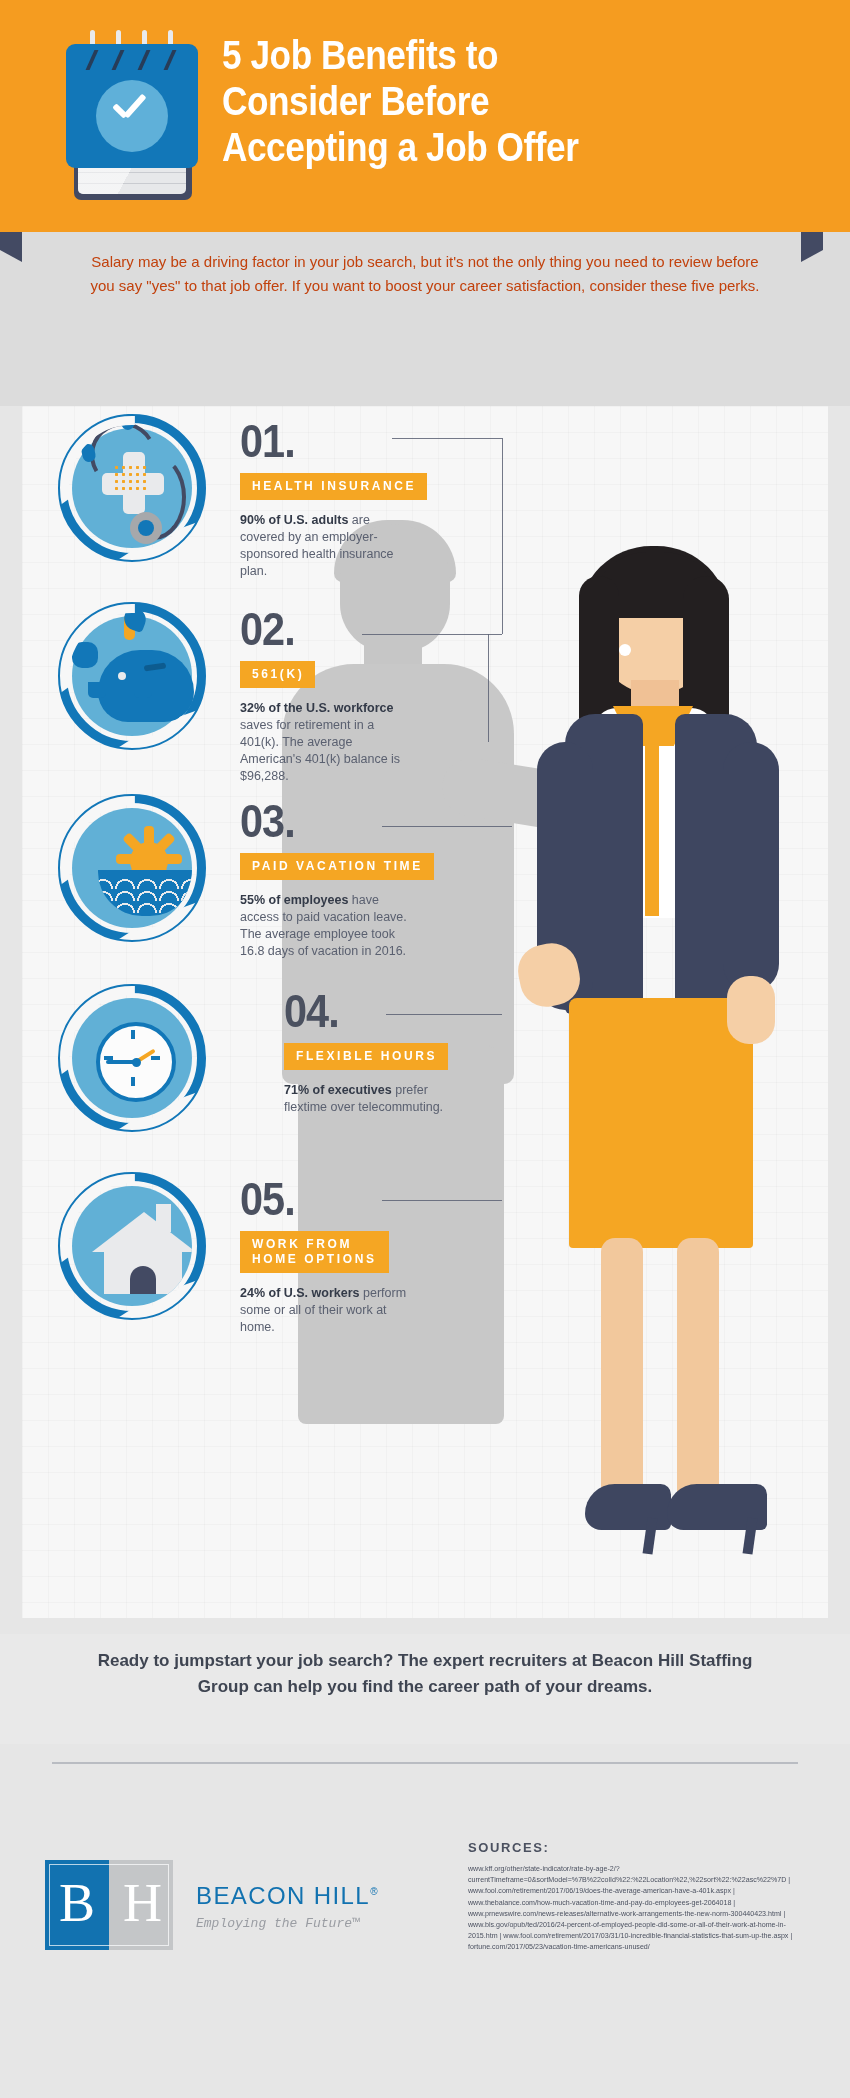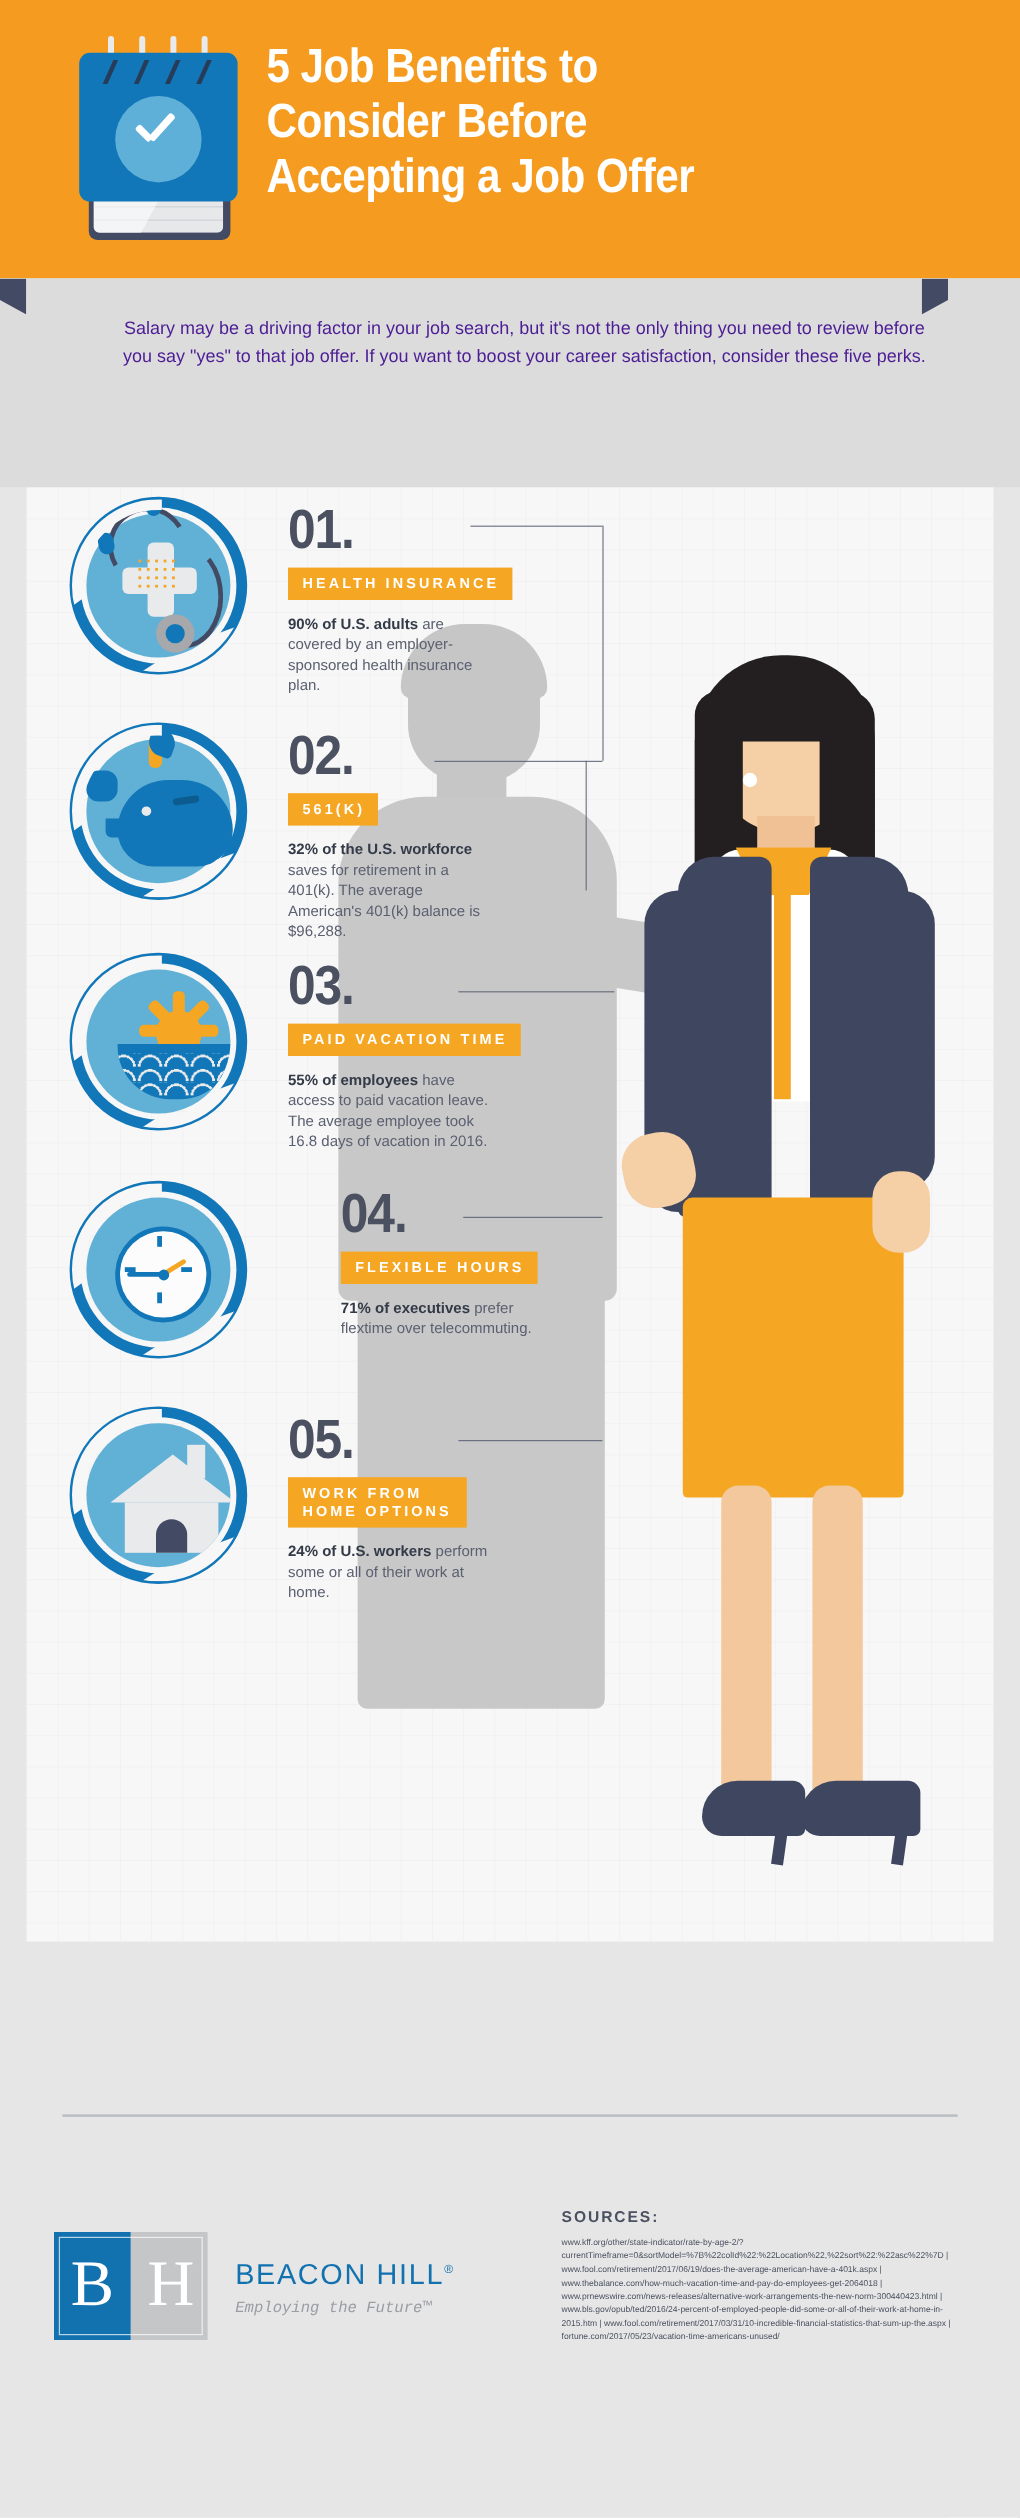--- a/index.html
+++ b/index.html
@@ -3,21 +3,21 @@
 <meta charset="utf-8">
 <style>
   html,body{margin:0;padding:0;}
   body{
     width:850px;height:2098px;
     font-family:"Liberation Sans","DejaVu Sans",sans-serif;
     background:#e6e6e6;
     overflow:hidden;
     position:relative;
   }
-  .page{position:relative;width:790px;height:2098px;background:#e6e6e6;}
+  .page{position:relative;width:790px;height:2098px;background:#e6e6e6;padding-left:33px;}
 
   
   .header{
     position:absolute;left:0;top:0;width:850px;height:232px;
     background:#f59c20;
   }
   .cal{position:absolute;left:66px;top:30px;width:132px;height:170px;}
   .cal .rings{position:absolute;top:0;left:20px;width:100px;height:30px;}
   .cal .ring{position:absolute;top:0;width:5px;height:28px;background:#e9eaec;border-radius:3px;}
   .cal .pages{position:absolute;left:8px;top:118px;width:118px;height:52px;background:#434a63;border-radius:7px;}
@@ -44,22 +44,22 @@
 
   
   .intro{
     position:absolute;left:0;top:232px;width:850px;height:174px;background:#dcdcdc;
   }
   .ribbonL{position:absolute;left:0;top:232px;width:22px;height:30px;
      background:#434a63;clip-path:polygon(0 0,100% 0,100% 100%,0 60%);}
   .ribbonR{position:absolute;right:0;top:232px;width:22px;height:30px;
      background:#434a63;clip-path:polygon(0 0,100% 0,100% 60%,0 100%);}
   .intro p{
-    position:absolute;left:80px;top:18px;width:690px;margin:12px;
-    text-align:center;color:#4c1d95;font-size:15px;line-height:24px;
+    position:absolute;left:80px;top:18px;width:690px;margin:0;
+    text-align:center;color:#c2410c;font-size:15px;line-height:24px;
   }
 
   
   .panel{
     position:absolute;left:22px;top:406px;width:806px;height:1212px;
     background:#f7f7f7;
     background-image:
       linear-gradient(rgba(0,0,0,.025) 1px,transparent 1px),
       linear-gradient(90deg,rgba(0,0,0,.025) 1px,transparent 1px);
     background-size:26px 26px, 26px 26px;
@@ -410,20 +410,23 @@
         <div class="num">05.</div>
         <div class="badge" style="width:126px;">WORK FROM HOME OPTIONS</div>
         <div class="desc">
           <b>24% of U.S. workers</b><span> perform some or all of their work at home.</span>
         </div>
       </div>
     </div>
 
   </div>
 
+  <div class="cta">
+    <p>Ready to jumpstart your job search? The expert recruiters at Beacon Hill Staffing Group can help you find the career path of your dreams.</p>
+  </div>
   <div class="divider"></div>
 
   <div class="logo">
     <div class="sqB"></div>
       <div class="sqH"></div>
       <div class="bdr"></div>
     <div class="lb">B</div>
     <div class="lh">H</div>
   </div>
   <div class="brand">

